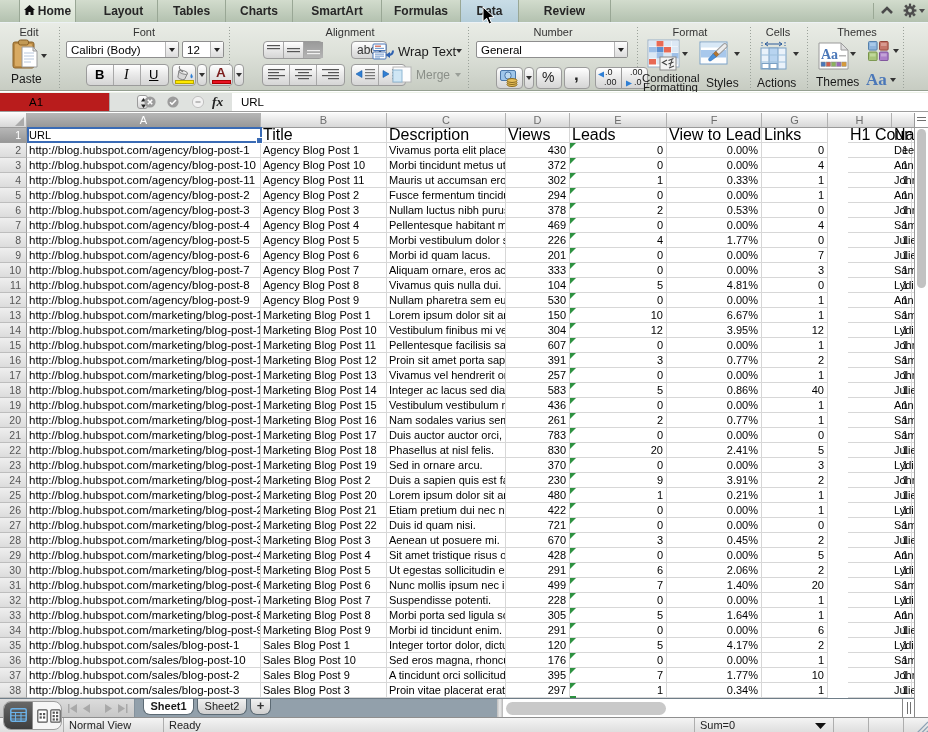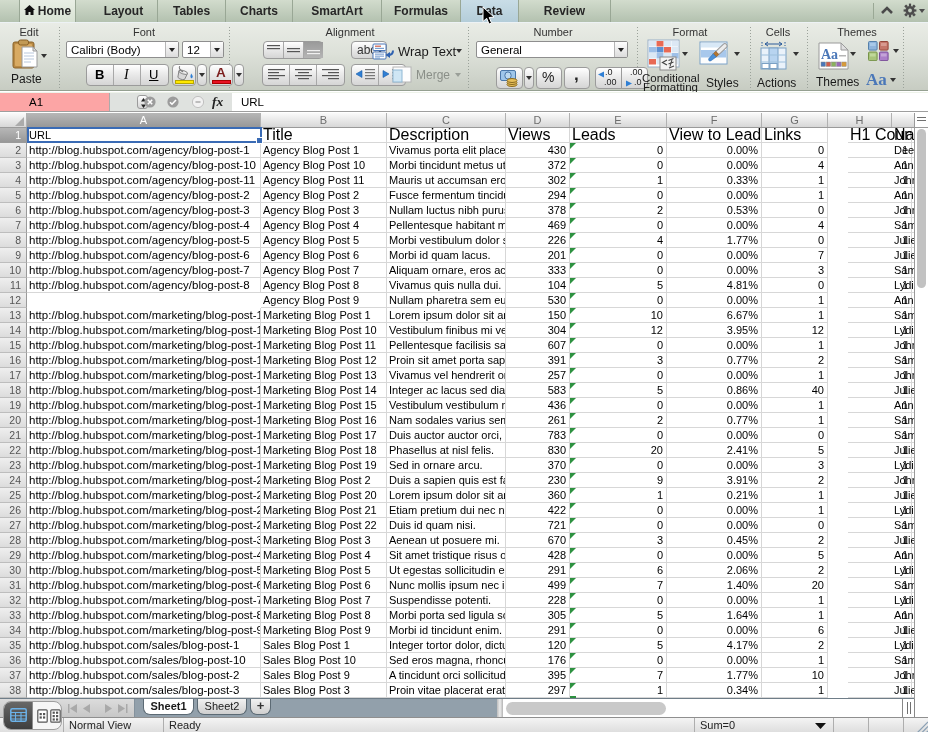--- a/index.html
+++ b/index.html
@@ -28,21 +28,21 @@
 .combo .dd:after{content:"";position:absolute;left:3px;top:6px;border:3.5px solid transparent;border-top:4.5px solid #222;}
 .btn{position:absolute;border:1px solid #9b9b9b;border-radius:4px;
  background:linear-gradient(#ffffff,#e8e8e8 50%,#d5d5d5);margin-left:20px;}
 .seg{position:absolute;top:0;bottom:0;border-right:1px solid #a8a8a8;}
 .seg.last{border-right:none}
 .ddarrow{position:absolute;width:0;height:0;border:3.5px solid transparent;border-top:4.5px solid #333;}
 .ribtext{position:absolute;font-size:11.5px;color:#1a1a1a;white-space:nowrap}
 .gray{color:#8a8f88}
 
 #fbar{position:absolute;left:0;top:93px;width:928px;height:19px;background:#dfe2df;border-bottom:1px solid #9e9e9e}
-#namebox{position:absolute;left:0;top:0;width:110px;height:18px;background:#fca5a5;border-right:1px solid #ababab}
+#namebox{position:absolute;left:0;top:0;width:110px;height:18px;background:#b91c1c;border-right:1px solid #ababab}
 #fmla{position:absolute;left:232px;top:0;right:0;height:18px;background:#fff;font-size:11.5px;line-height:18px;padding-left:9px;color:#000}
 
 #sheet{position:absolute;left:0;top:113px;width:915px;height:585px;background:#fff;overflow:hidden}
 #chead{height:15px;position:relative;border-bottom:1px solid #9a9a9a;background:linear-gradient(#fafafa,#d7d7d7)}
 .hcell{position:absolute;top:0;height:14px;border-right:1px solid #b1b1b1;
  font-size:11px;color:#6d6d6d;text-align:center;line-height:14px}
 .hsel{background:linear-gradient(#b7b7b7,#989898);color:#fff}
 #corner{background:linear-gradient(#fafafa,#d7d7d7)}
 #corner:after{content:"";position:absolute;right:2px;bottom:1px;width:0;height:0;
  border-left:9px solid transparent;border-bottom:9px solid #ababab}
@@ -573,20 +573,21 @@
       <div class="c cc">Vivamus quis nulla dui.</div>
       <div class="c n cd">104</div>
       <div class="c n ce"><i class="tri"></i>5</div>
       <div class="c n cf">4.81%</div>
       <div class="c n cg">0</div>
       <div class="c n ch">1</div>
       <div class="c ci">Lydia</div>
     </div>
 <div class="r">
       <div class="rh">12</div>
+      <div class="c ca">http://blog.hubspot.com/agency/blog-post-9</div>
       <div class="c cb">Agency Blog Post 9</div>
       <div class="c cc">Nullam pharetra sem eu m</div>
       <div class="c n cd">530</div>
       <div class="c n ce"><i class="tri"></i>0</div>
       <div class="c n cf">0.00%</div>
       <div class="c n cg">1</div>
       <div class="c n ch">1</div>
       <div class="c ci">Anna</div>
     </div>
 <div class="r">
@@ -731,21 +732,21 @@
       <div class="c n cf">3.91%</div>
       <div class="c n cg">2</div>
       <div class="c n ch">1</div>
       <div class="c ci">John</div>
     </div>
 <div class="r">
       <div class="rh">25</div>
       <div class="c ca">http://blog.hubspot.com/marketing/blog-post-20</div>
       <div class="c cb">Marketing Blog Post 20</div>
       <div class="c cc">Lorem ipsum dolor sit ame</div>
-      <div class="c n cd">360</div>
+      <div class="c n cd">480</div>
       <div class="c n ce"><i class="tri"></i>1</div>
       <div class="c n cf">0.21%</div>
       <div class="c n cg">1</div>
       <div class="c n ch">1</div>
       <div class="c ci">Julie</div>
     </div>
 <div class="r">
       <div class="rh">26</div>
       <div class="c ca">http://blog.hubspot.com/marketing/blog-post-21</div>
       <div class="c cb">Marketing Blog Post 21</div>

